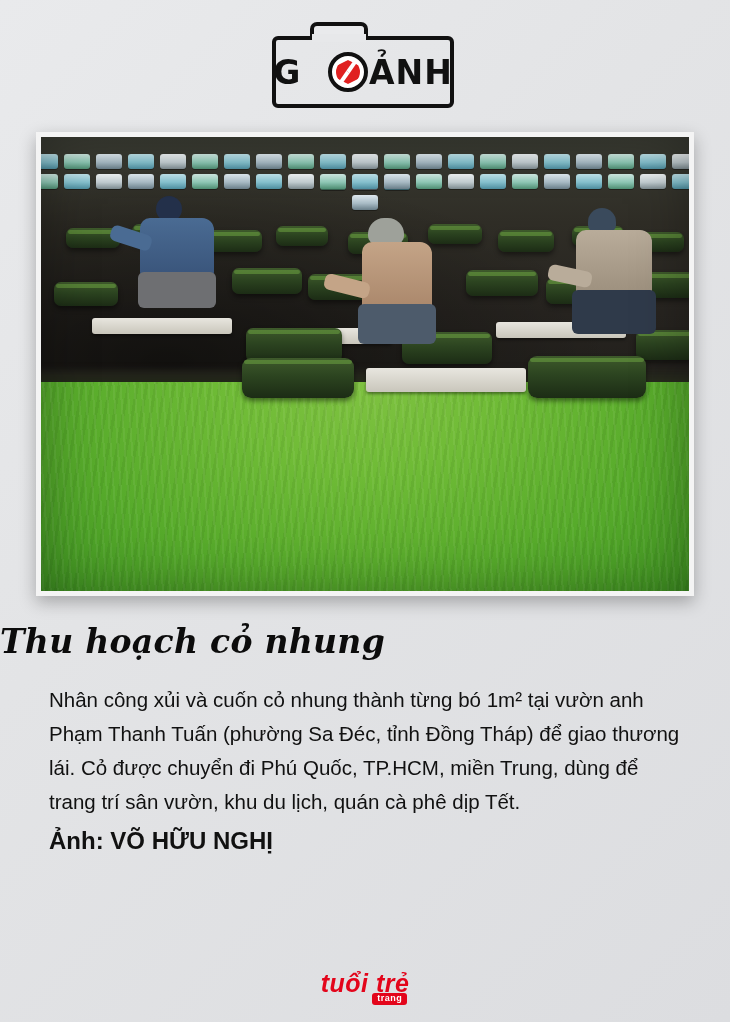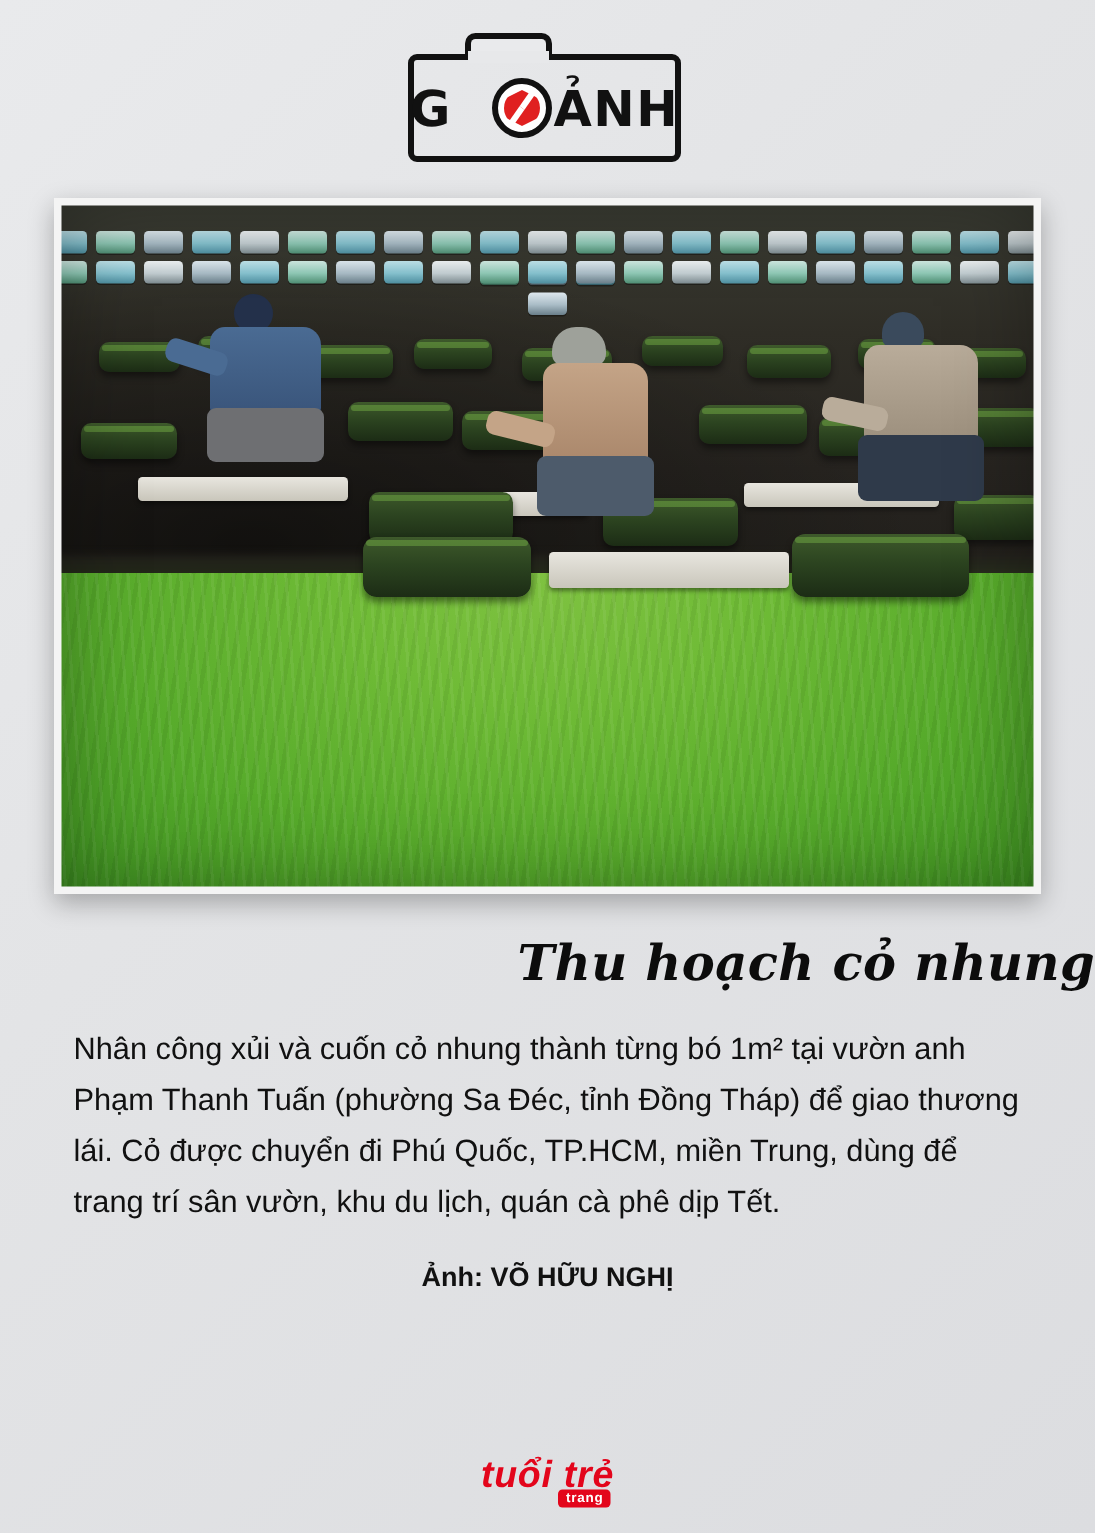--- a/index.html
+++ b/index.html
@@ -237,41 +237,41 @@
   .photo-border {
     position:absolute; inset:0;
     border: 5px solid #f4f4f4;
     box-sizing: border-box;
     pointer-events:none;
   }
 
   
   .title {
     margin: 26px 0 0 0;
-    text-align: right;
+    text-align: left;
     font-family: "DejaVu Serif", serif;
     font-weight: bold;
     font-style: italic;
     font-size: 33px;
     color: #0c0c0c;
     letter-spacing: .3px;
   }
   .body-text {
     margin: 22px auto 0 auto;
     width: 632px;
     font-size: 20.5px;
     line-height: 34px;
     color: #111;
     text-align: left;
   }
   .credit {
-    margin: 22px auto 0 auto;
+    margin: 8px auto 0 auto;
     width: 632px;
-    text-align: center;
-    font-size: 18px;
+    text-align: left;
+    font-size: 24px;
     font-weight: bold;
     color: #111;
   }
 
   
   .footer {
     position: absolute;
     left: 0;
     right: 0;
     bottom: 26px;

